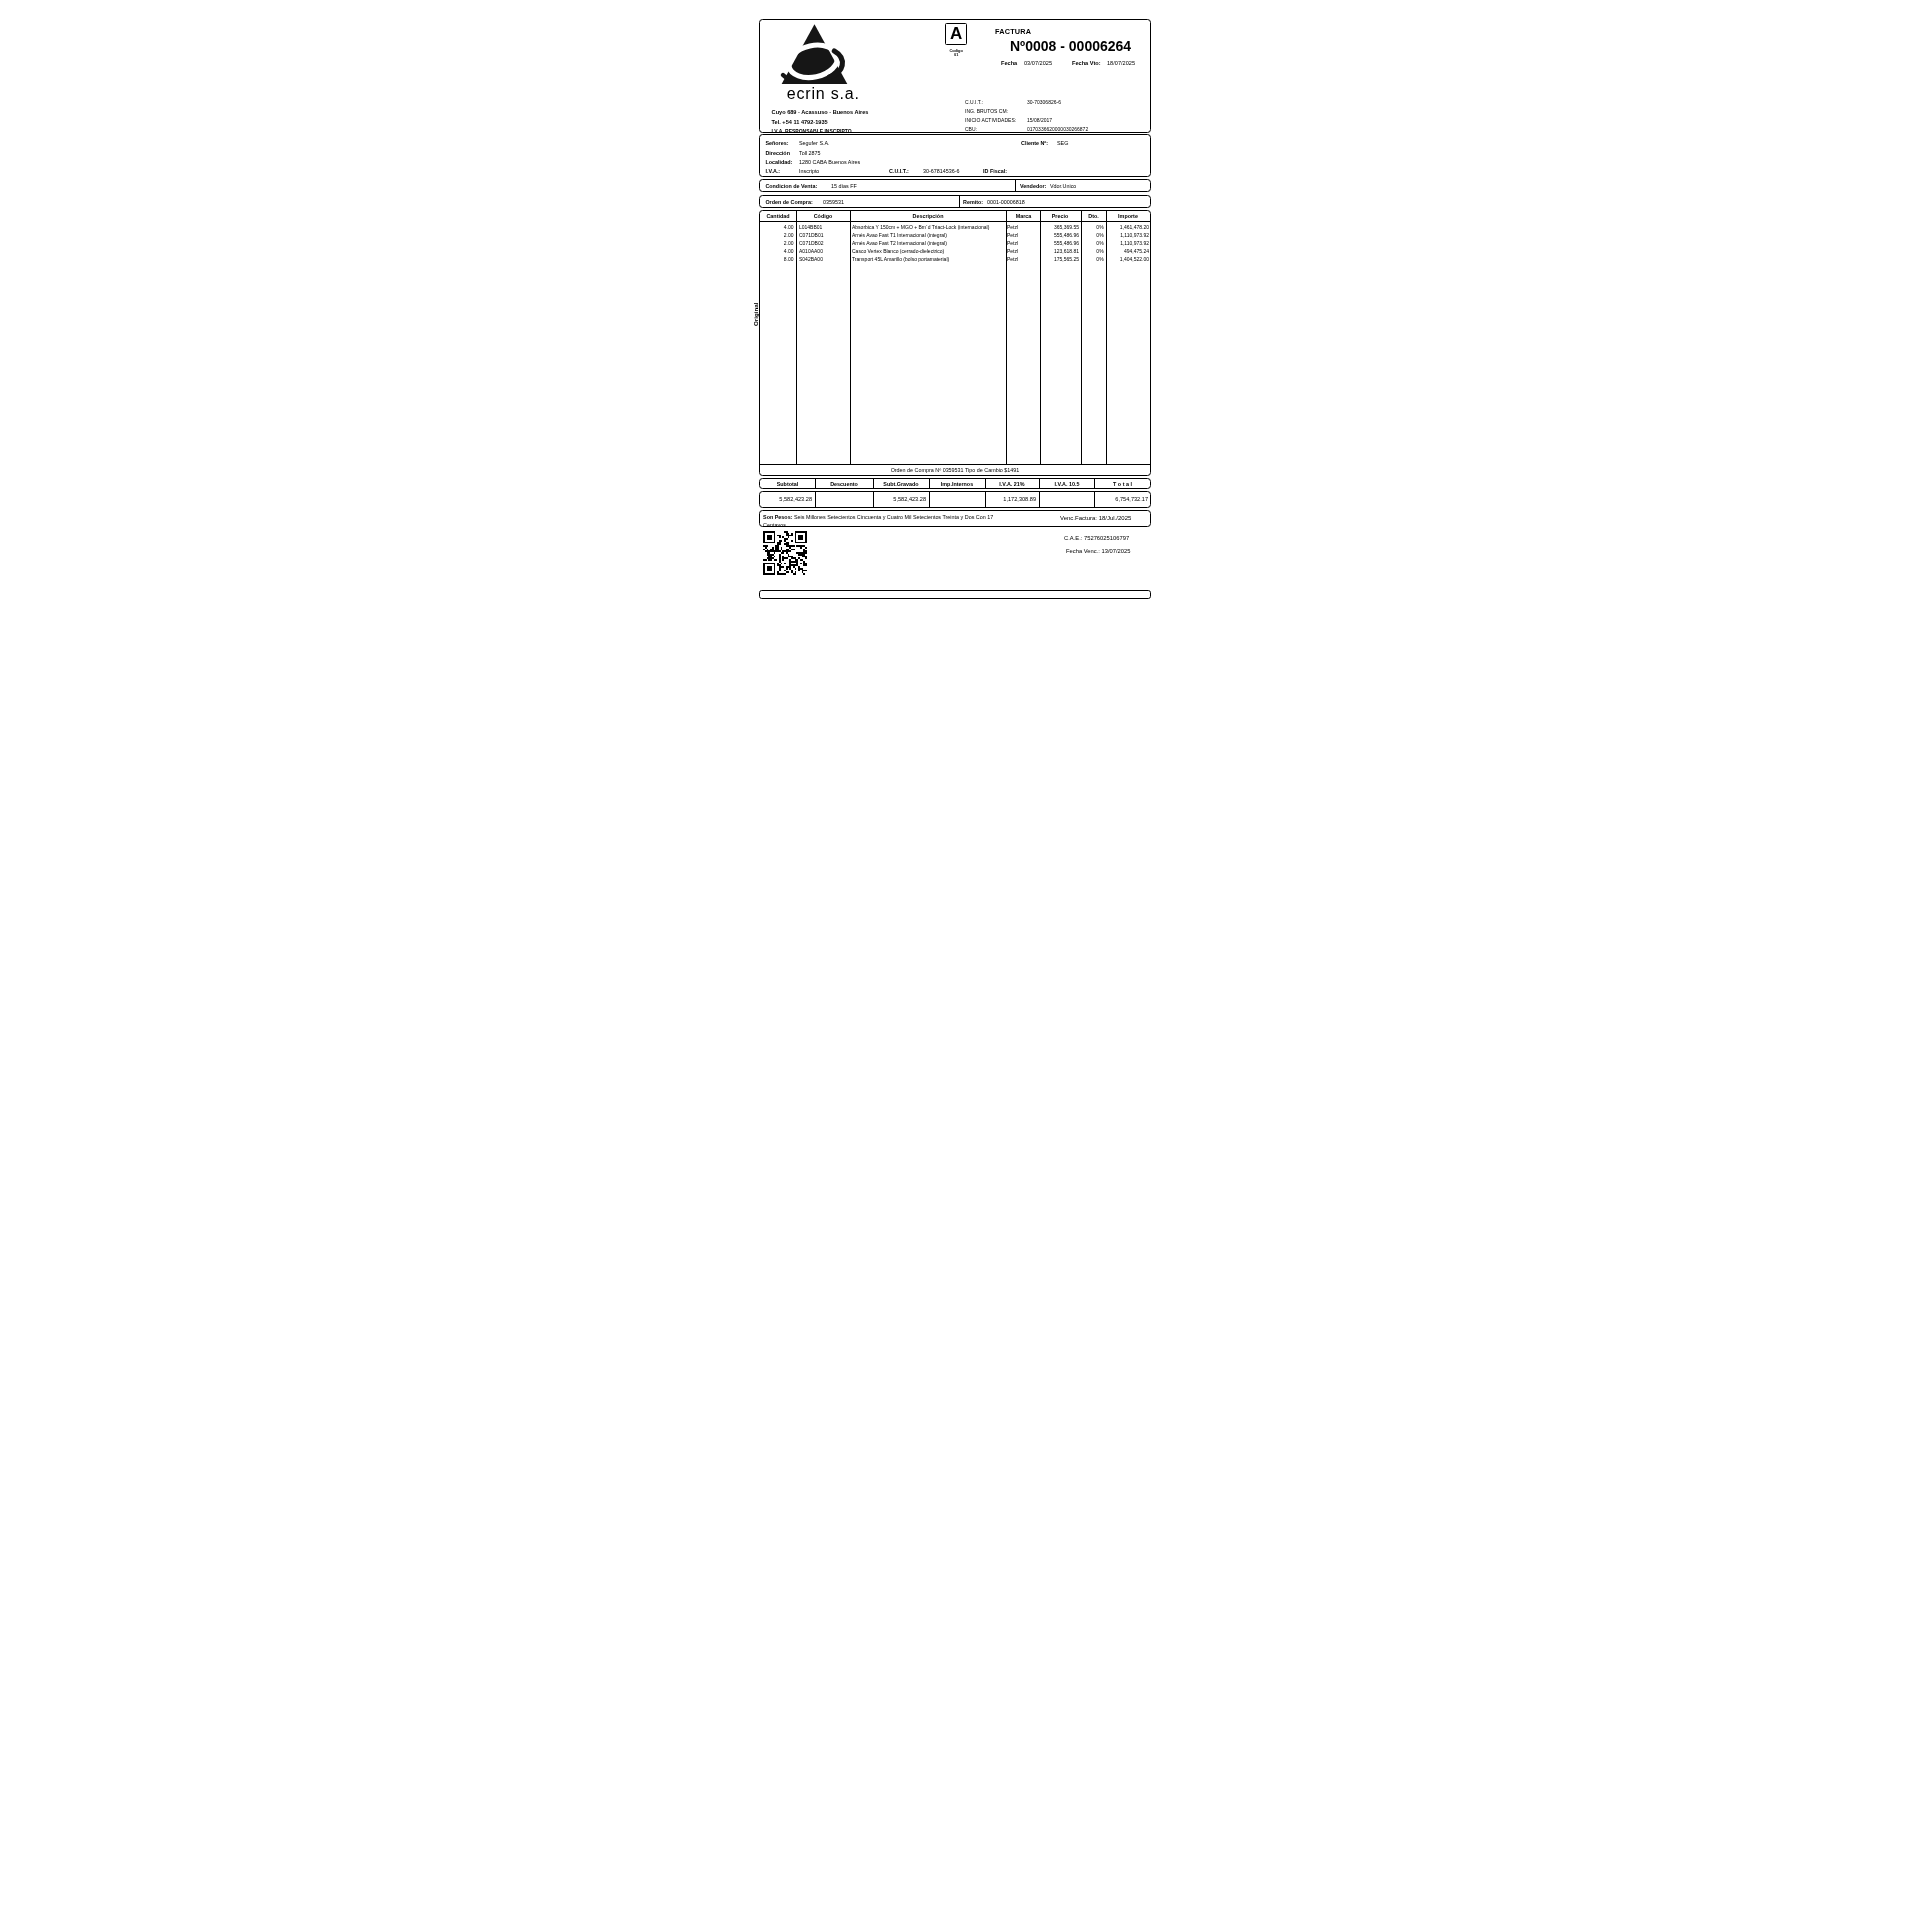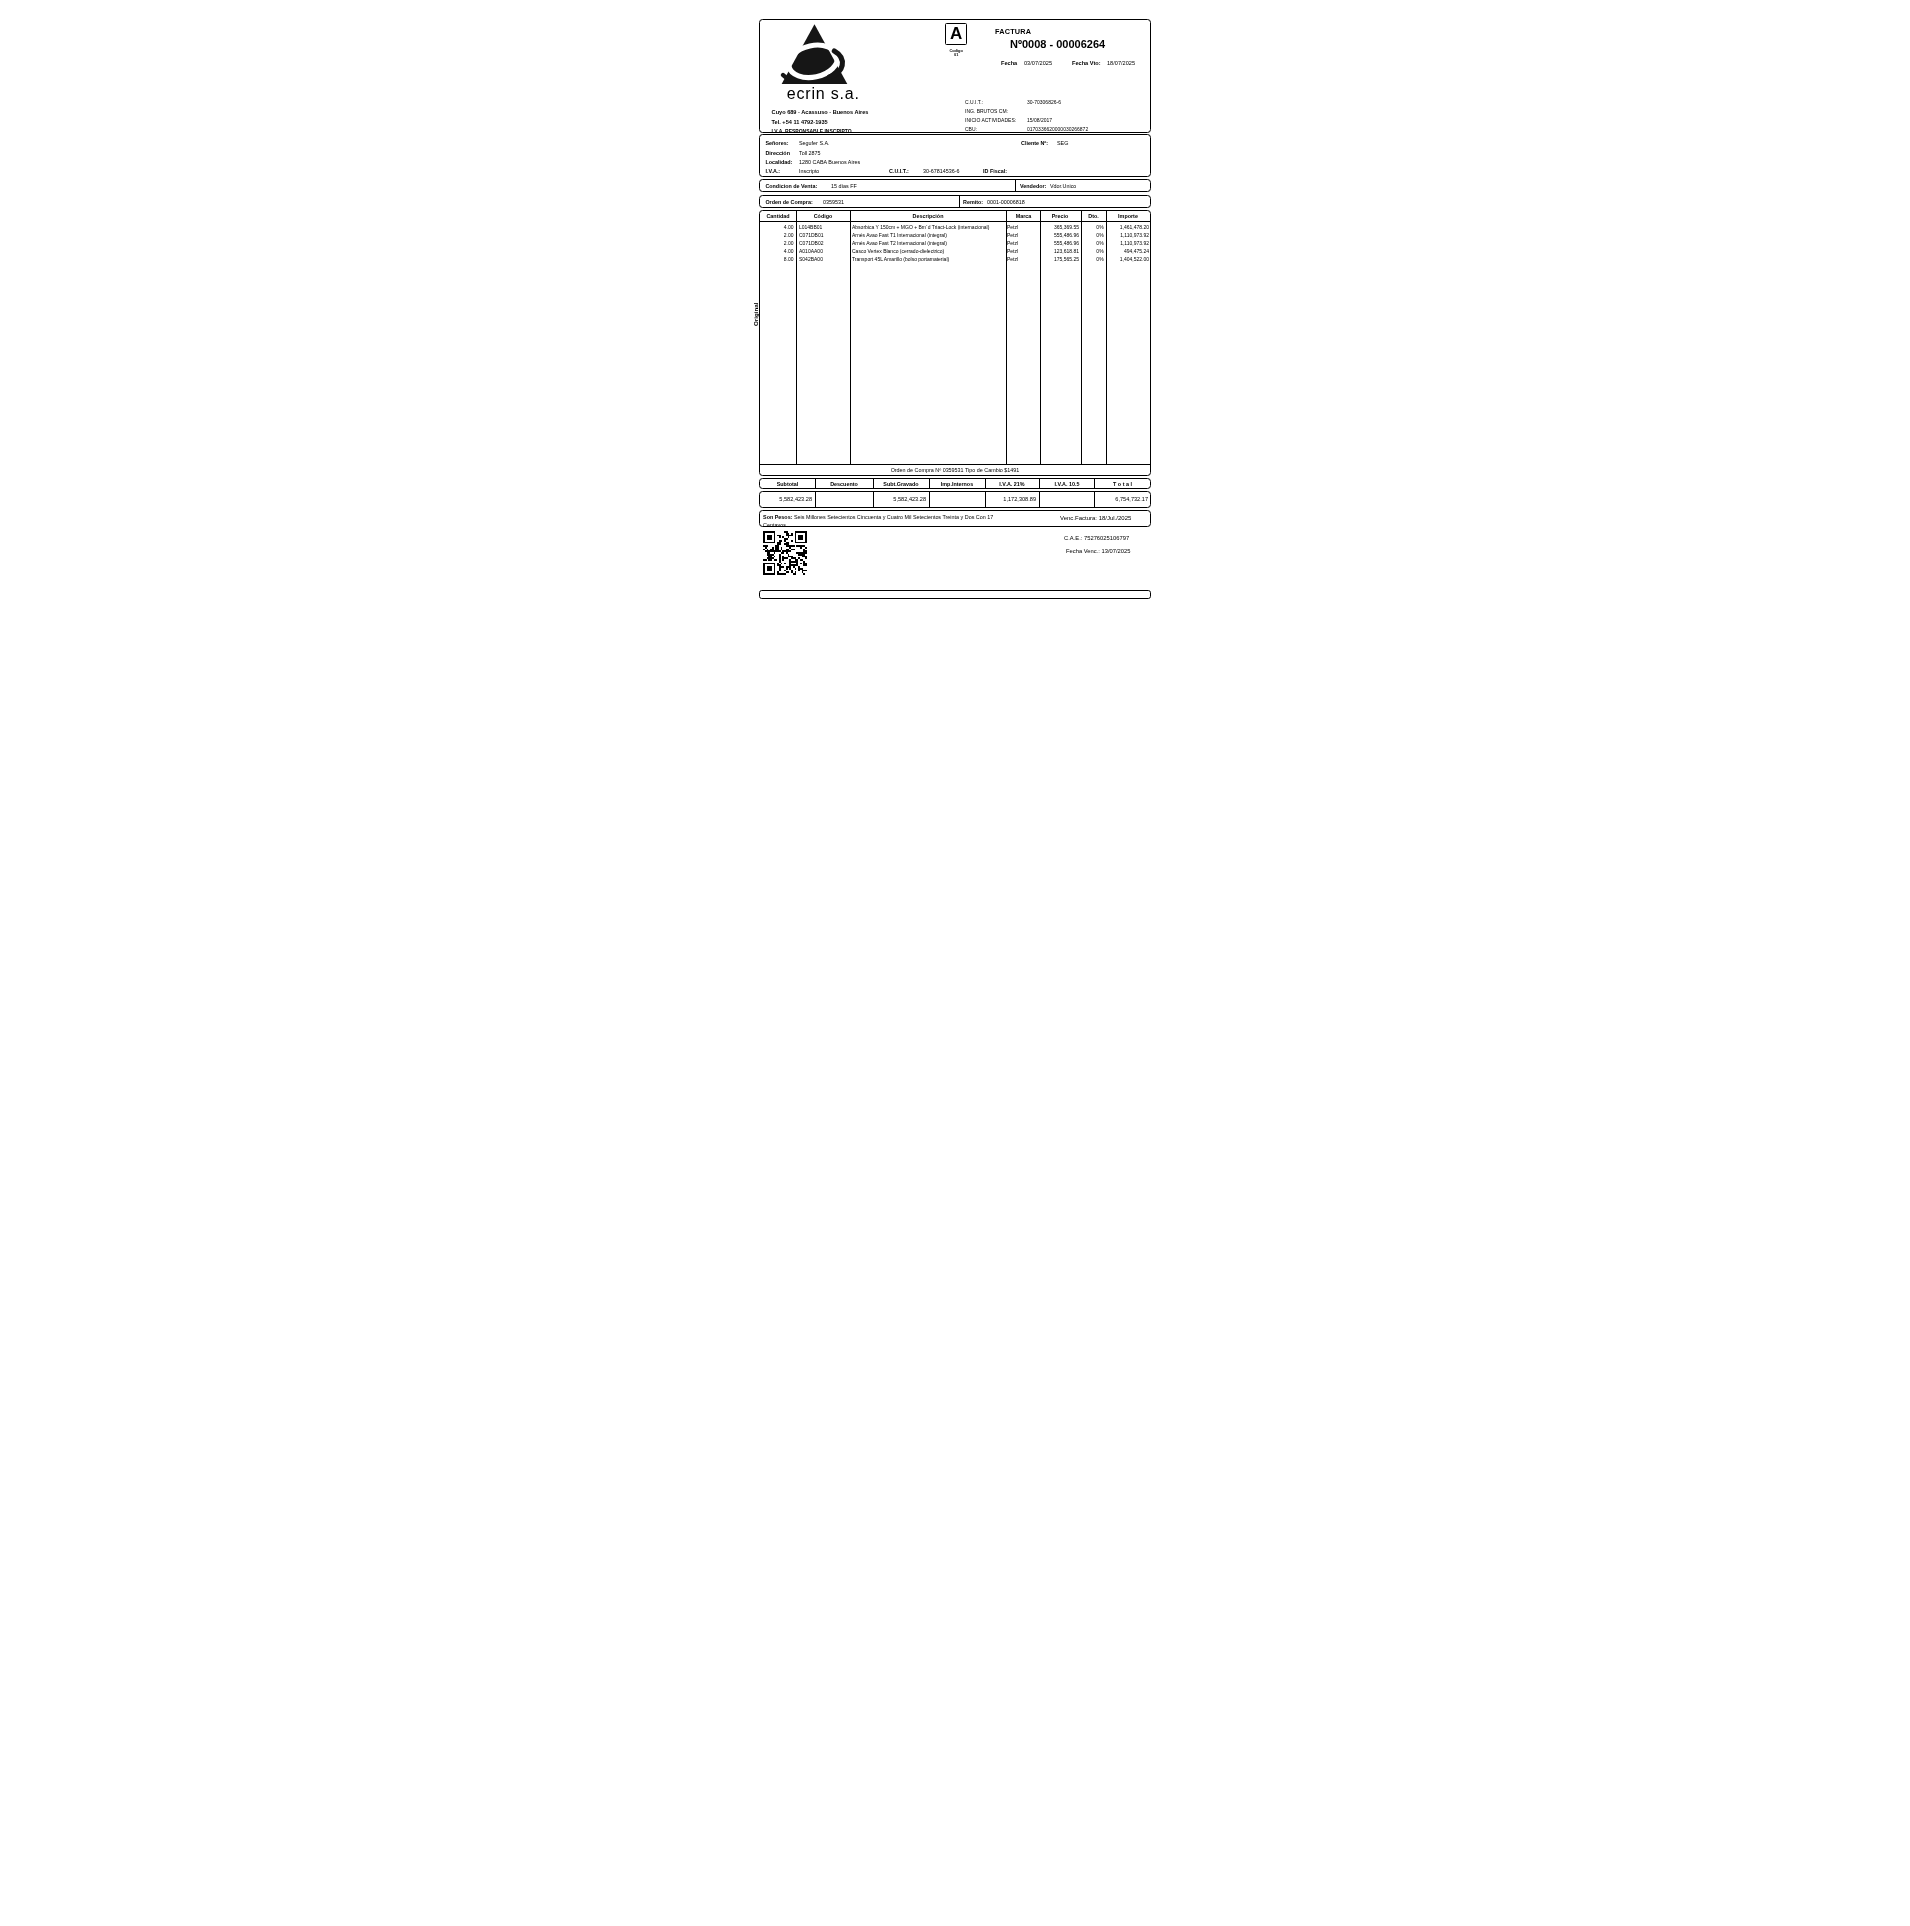--- a/index.html
+++ b/index.html
@@ -39,21 +39,21 @@
   .co-iva  { left: 11.6px; top: 108px; font-size: 5px;   font-weight: bold; }
   .letter-box {
     position: absolute; left: 185px; top: 3.9px; width: 22.3px; height: 21.6px;
     border: 1.2px solid #000; border-radius: 1.5px;
     display: flex; align-items: center; justify-content: center;
     font-size: 17px; font-weight: bold;
   }
   .codigo-label { left: 185px; top: 28px; width: 22.3px; text-align: center; font-size: 3.9px; font-weight: bold; }
   .codigo-value { left: 185px; top: 32px; width: 22.3px; text-align: center; font-size: 3.9px; font-weight: bold; }
   .doc-title  { left: 235px; top: 7.7px; font-size: 7.3px; font-weight: bold; letter-spacing: 0.2px; }
-  .doc-number { left: 250px; top: 18px; font-size: 11px; font-weight: bold; }
+  .doc-number { left: 250px; top: 18px; font-size: 14px; font-weight: bold; }
   .fecha-row span { font-size: 5.6px; }
   .info-label { left: 205px; font-size: 5px; }
   .info-value { left: 267px; font-size: 5px; }
 
   
   .sec-client { margin-top: 1.9px; height: 43px; font-size: 5.4px; }
 
   
   .sec-cond, .sec-orden { height: 13px; font-size: 5.4px; }
   .sec-cond  { margin-top: 1.9px; }

